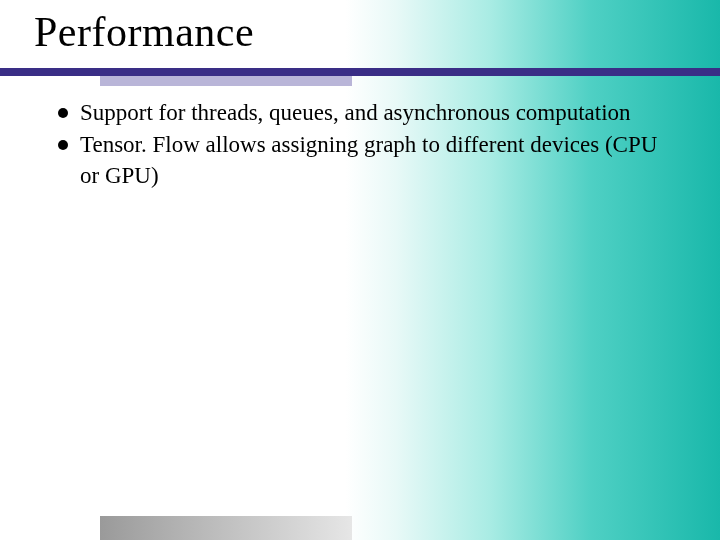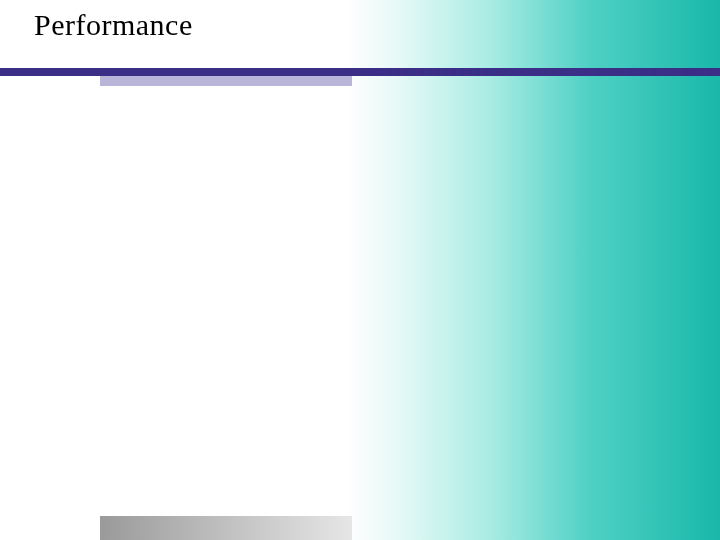--- a/index.html
+++ b/index.html
@@ -21,21 +21,21 @@
       #ffffff 48%,
       #e8f9f7 55%,
       #a9ece4 68%,
       #4fd0c4 82%,
       #19b8aa 100%);
   }
   .title {
     position: absolute;
     left: 34px;
     top: 8px;
-    font-size: 30px;
+    font-size: 42px;
     font-weight: 400;
     color: #000000;
     letter-spacing: 0.5px;
   }
   .title-underline-main {
     position: absolute;
     left: 0;
     top: 68px;
     width: 720px;
     height: 8px;
@@ -85,15 +85,25 @@
 </style>
 </head>
 <body>
 
 <div class="slide">
 
   <div class="title">Performance</div>
   <div class="title-underline-main"></div>
   <div class="title-underline-shadow"></div>
 
+  <div class="bullets">
+    <div class="bullet-item">
+      <div class="bullet-dot"></div>
+      <div class="bullet-text">Support for threads, queues, and asynchronous computation</div>
+    </div>
+    <div class="bullet-item">
+      <div class="bullet-dot"></div>
+      <div class="bullet-text">Tensor. Flow allows assigning graph to different devices (CPU or GPU)</div>
+    </div>
+  </div>
 
   <div class="bottom-bar"></div>
 </div>
 
 </body></html>

